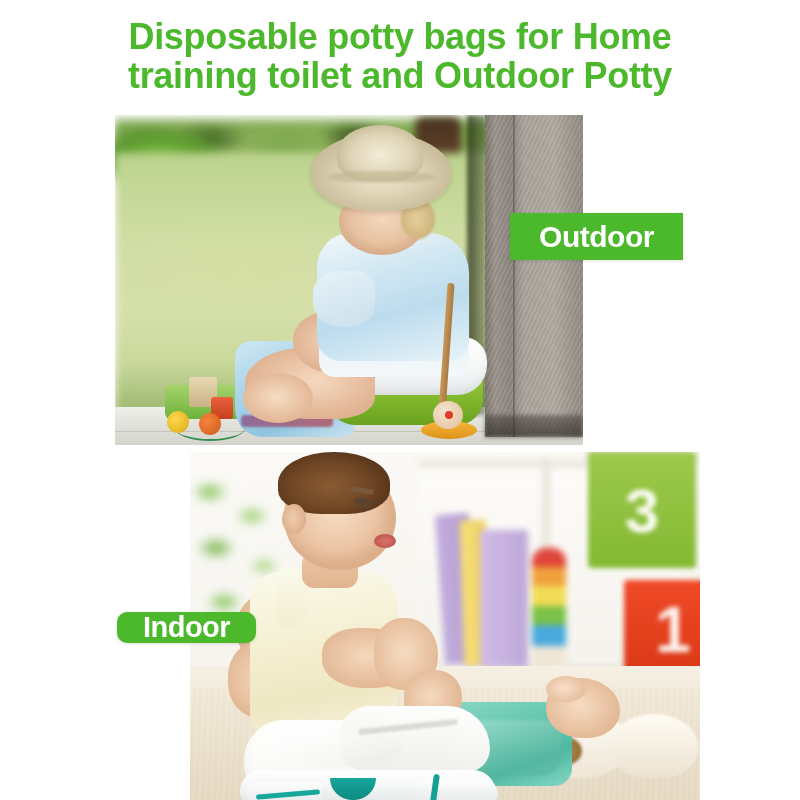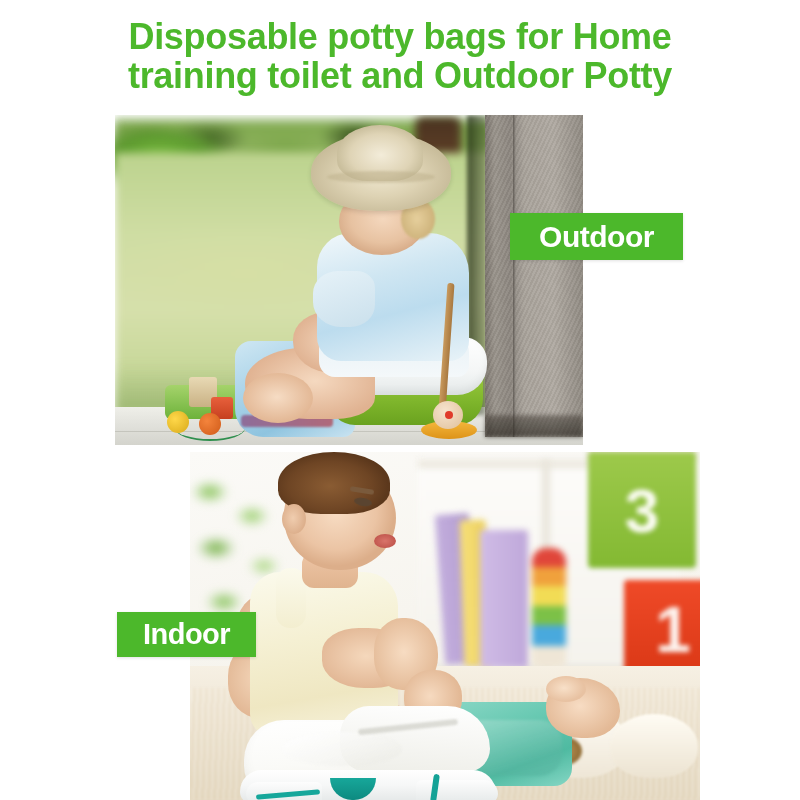--- a/index.html
+++ b/index.html
@@ -584,22 +584,23 @@
     align-items: center;
     justify-content: center;
     letter-spacing: -0.5px;
     box-shadow: 0 1px 3px rgba(0,0,0,.12);
   }
   #badge-outdoor {
     left: 510px; top: 213px; width: 173px; height: 47px;
     font-size: 30px;
   }
   #badge-indoor {
-    left: 117px; top: 612px; width: 139px; height: 45px;
+    left: 117px; top: 612px; width: 139px; height: 31px;
     font-size: 29px;
+    border-radius: 10px;
   }
 </style>
 </head>
 <body>
 
 <div id="headline">
   <span class="ln">Disposable potty bags for Home</span>
   <span class="ln">training toilet and Outdoor Potty</span>
 </div>
 

